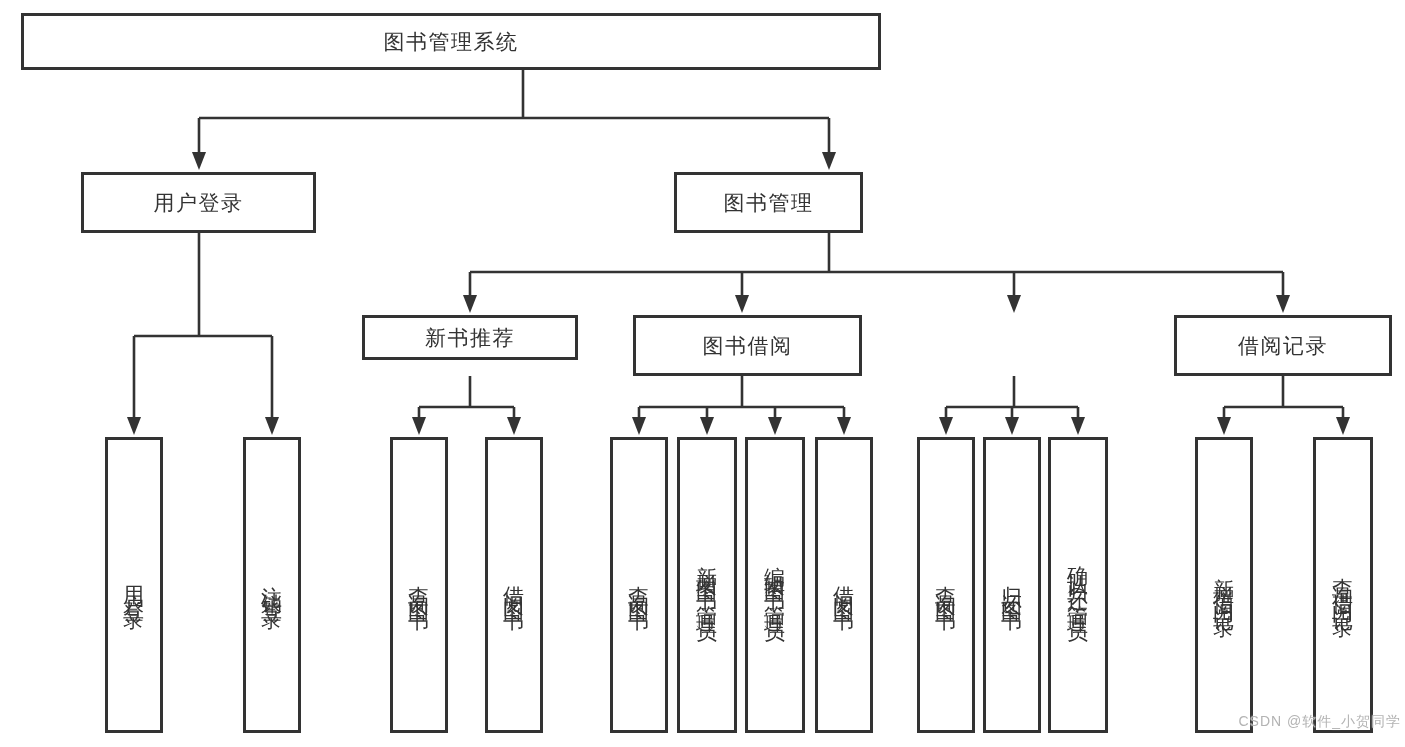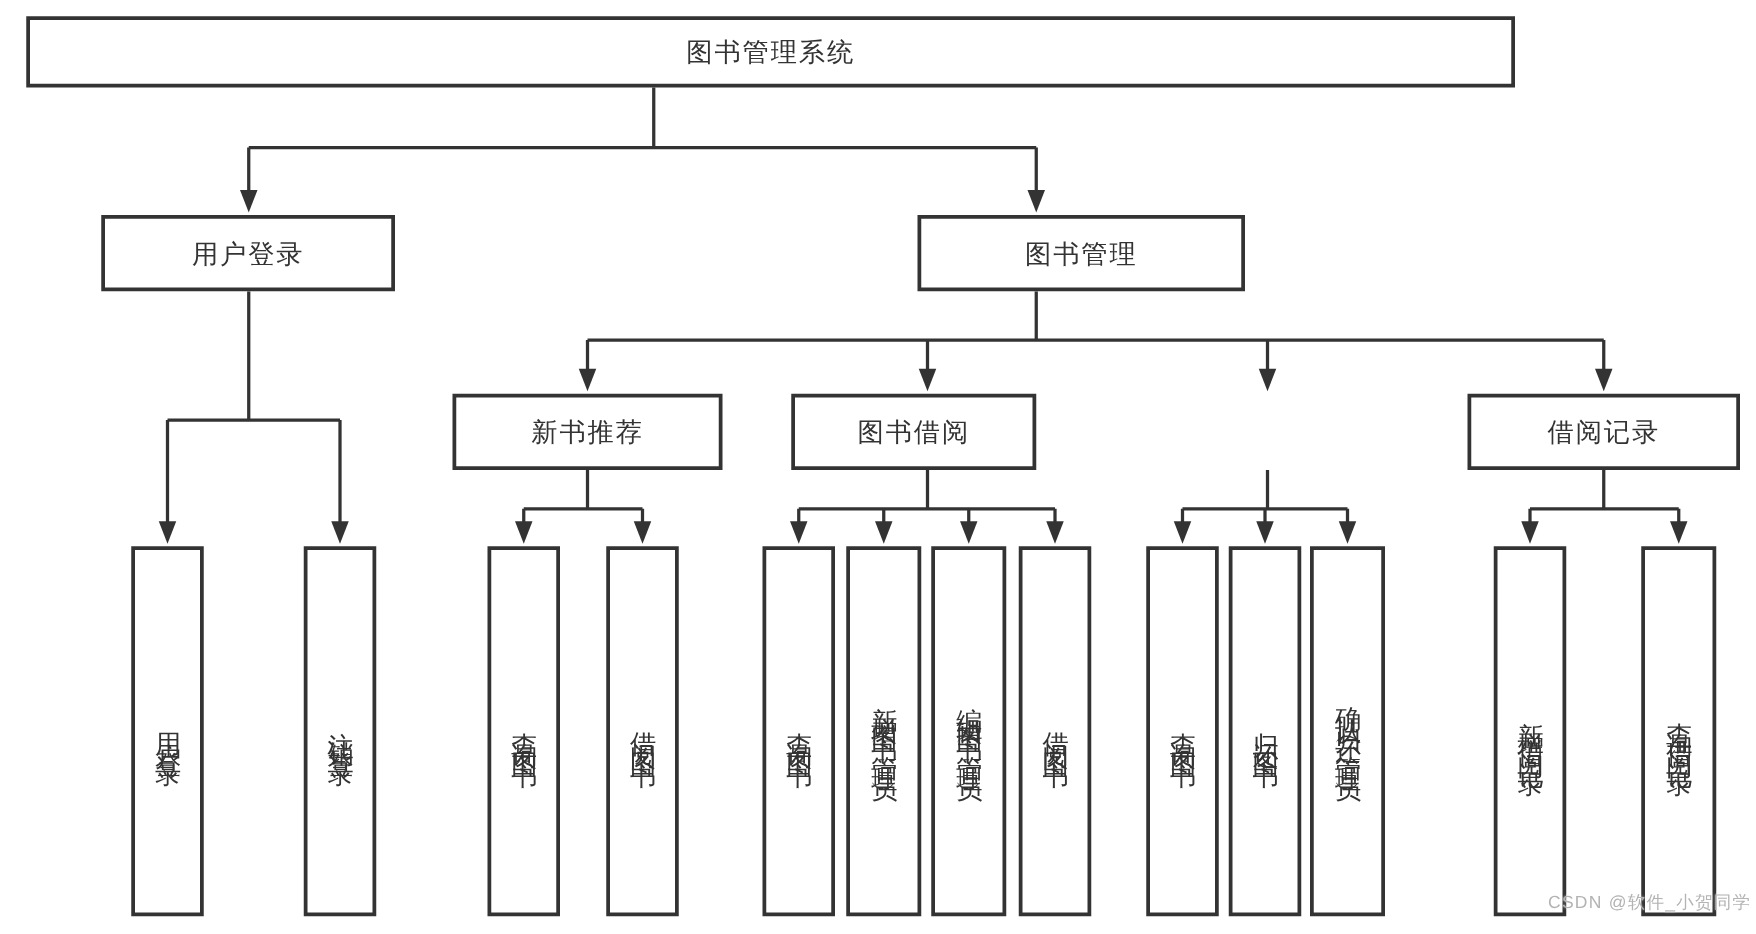--- a/index.html
+++ b/index.html
@@ -60,35 +60,35 @@
     <path d="M1014 376 V407 M946 407 H1078 M946 407 V418 M1012 407 V418 M1078 407 V418"></path>
     <polygon points="939,417 953,417 946,435"></polygon>
     <polygon points="1005,417 1019,417 1012,435"></polygon>
     <polygon points="1071,417 1085,417 1078,435"></polygon>
 
     <path d="M1283 376 V407 M1224 407 H1343 M1224 407 V418 M1343 407 V418"></path>
     <polygon points="1217,417 1231,417 1224,435"></polygon>
     <polygon points="1336,417 1350,417 1343,435"></polygon>
   </svg>
 
-  <div class="node" style="left:21px;top:13px;width:1191px;height:57px">
+  <div class="node" style="left:21px;top:13px;width:860px;height:57px">
     <span class="hlabel">图书管理系统</span>
   </div>
 
   <div class="node" style="left:81px;top:172px;width:235px;height:61px">
     <span class="hlabel">用户登录</span>
   </div>
-  <div class="node" style="left:734px;top:172px;width:262px;height:61px">
+  <div class="node" style="left:674px;top:172px;width:189px;height:61px">
     <span class="hlabel">图书管理</span>
   </div>
 
-  <div class="node" style="left:362px;top:315px;width:216px;height:61px">
+  <div class="node" style="left:362px;top:315px;width:216px;height:45px">
     <span class="hlabel">新书推荐</span>
   </div>
-  <div class="node" style="left:633px;top:315px;width:196px;height:61px">
+  <div class="node" style="left:633px;top:315px;width:229px;height:61px">
     <span class="hlabel">图书借阅</span>
   </div>
   <div class="node" style="left:1174px;top:315px;width:218px;height:61px">
     <span class="hlabel">借阅记录</span>
   </div>
 
   <div class="node" style="left:105px;top:437px;width:58px;height:296px">
     <span class="vlabel">用户登录</span>
   </div>
   <div class="node" style="left:243px;top:437px;width:58px;height:296px">

